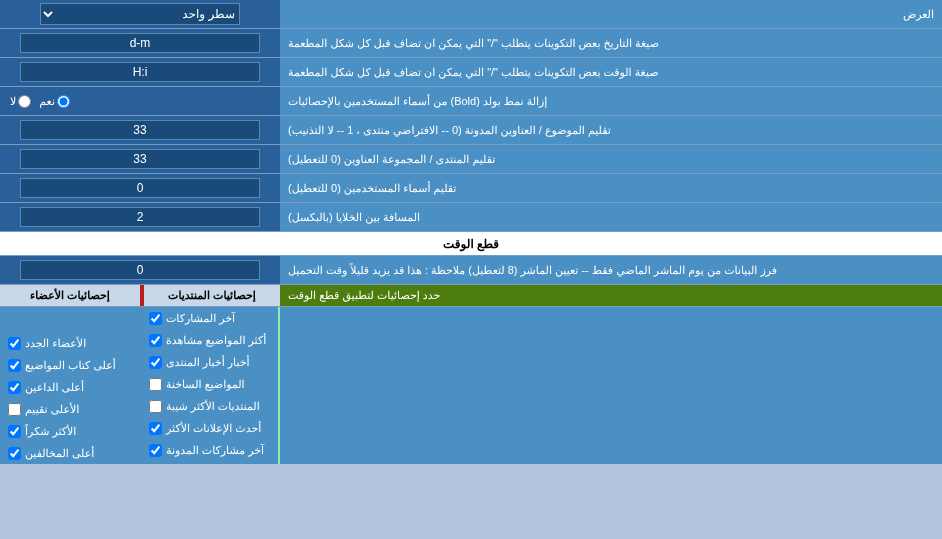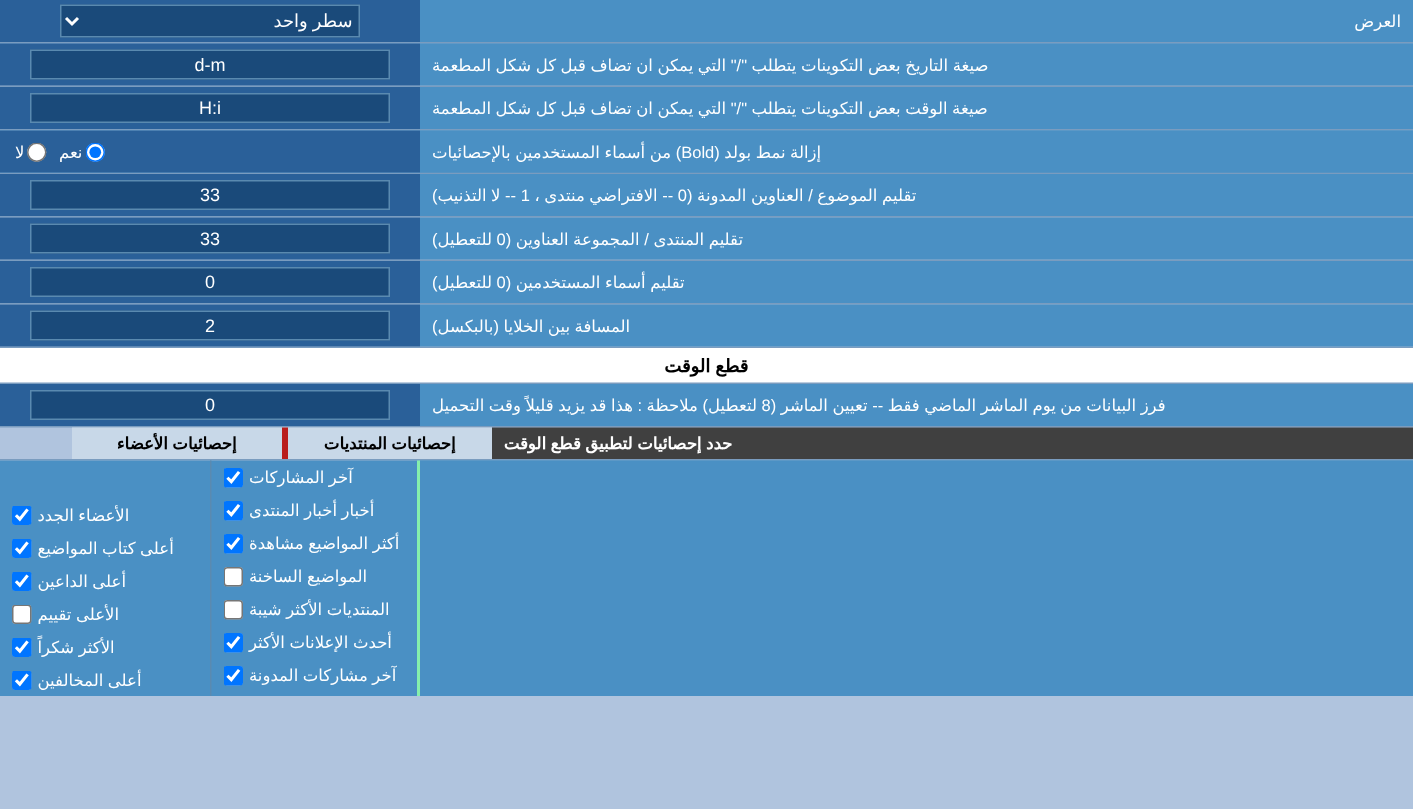--- a/index.html
+++ b/index.html
@@ -221,40 +221,40 @@
 
 <div class="row">
   <div class="row-label">فرز البيانات من يوم الماشر الماضي فقط -- تعيين الماشر (8 لتعطيل)
 ملاحظة : هذا قد يزيد قليلاً وقت التحميل</div>
   <div class="row-input">
     <input type="text" value="0" style="">
   </div>
 </div>
 
 <div style="display:flex; border-bottom: 1px solid #7a9cbf;">
-  <div style="flex:1; background:#404040; color:#fff; font-size:11px; padding:4px 8px; text-align:right; font-weight:bold; display:flex; align-items:center; justify-content:flex-end;">حدد إحصائيات لتطبيق قطع الوقت</div>
+  <div style="flex:1; background:#4d7c0f; color:#fff; font-size:11px; padding:4px 8px; text-align:right; font-weight:normal; display:flex; align-items:center; justify-content:flex-end;">حدد إحصائيات لتطبيق قطع الوقت</div>
   <div style="width:140px; background:#c8d8e8; color:#000; font-size:11px; padding:4px; text-align:center; font-weight:bold; border-left:4px solid #b91c1c;">إحصائيات المنتديات</div>
-  <div style="width:140px; background:#c8d8e8; color:#000; font-size:11px; padding:4px; text-align:center; font-weight:bold;margin-left:48px;">إحصائيات الأعضاء</div>
+  <div style="width:140px; background:#c8d8e8; color:#000; font-size:11px; padding:4px; text-align:center; font-weight:bold;">إحصائيات الأعضاء</div>
 </div>
 
 <div style="display:flex; background:#4a90c4;">
 
   <div style="flex:1; background:#4a90c4;"></div>
 
   <div style="width:140px; border-left:1px solid #5a8ab0; border-right:2px solid #86efac;">
     <div class="checkbox-item">
       <span>آخر المشاركات</span>
       <input type="checkbox" checked="" style="">
     </div>
     <div class="checkbox-item">
+      <span>أكثر المواضيع مشاهدة</span>
+      <input type="checkbox" checked="" style="">
+    </div>
+    <div class="checkbox-item">
       <span>أخبار أخبار المنتدى</span>
-      <input type="checkbox" checked="" style="">
-    </div>
-    <div class="checkbox-item">
-      <span>أكثر المواضيع مشاهدة</span>
       <input type="checkbox" checked="" style="">
     </div>
     <div class="checkbox-item">
       <span>المواضيع الساخنة</span>
       <input type="checkbox" style="">
     </div>
     <div class="checkbox-item">
       <span>المنتديات الأكثر شيبة</span>
       <input type="checkbox" style="">
     </div>

